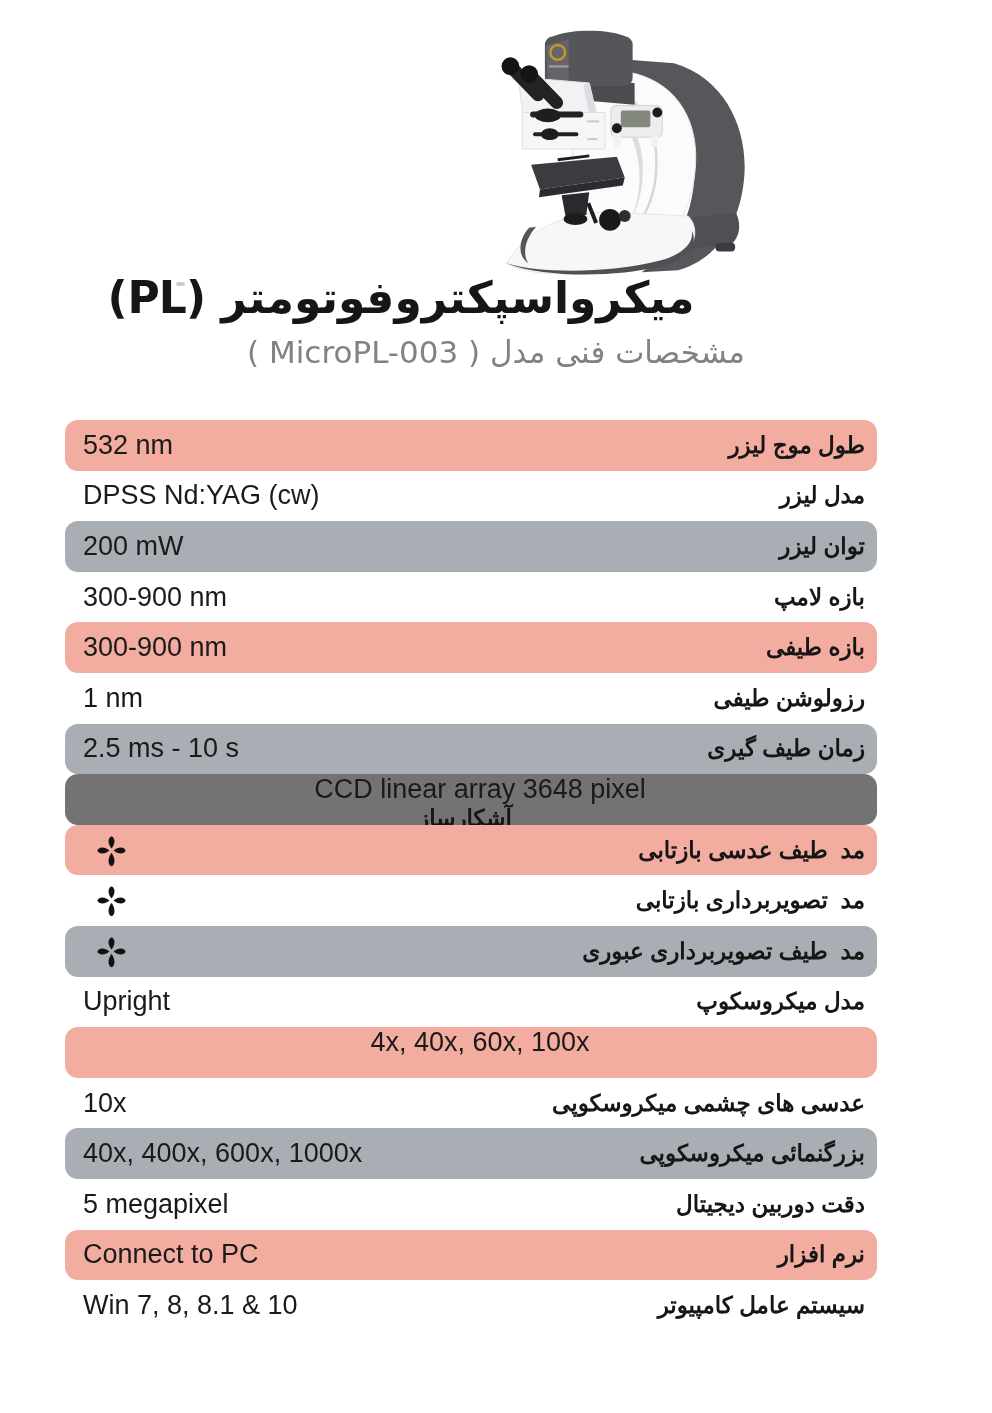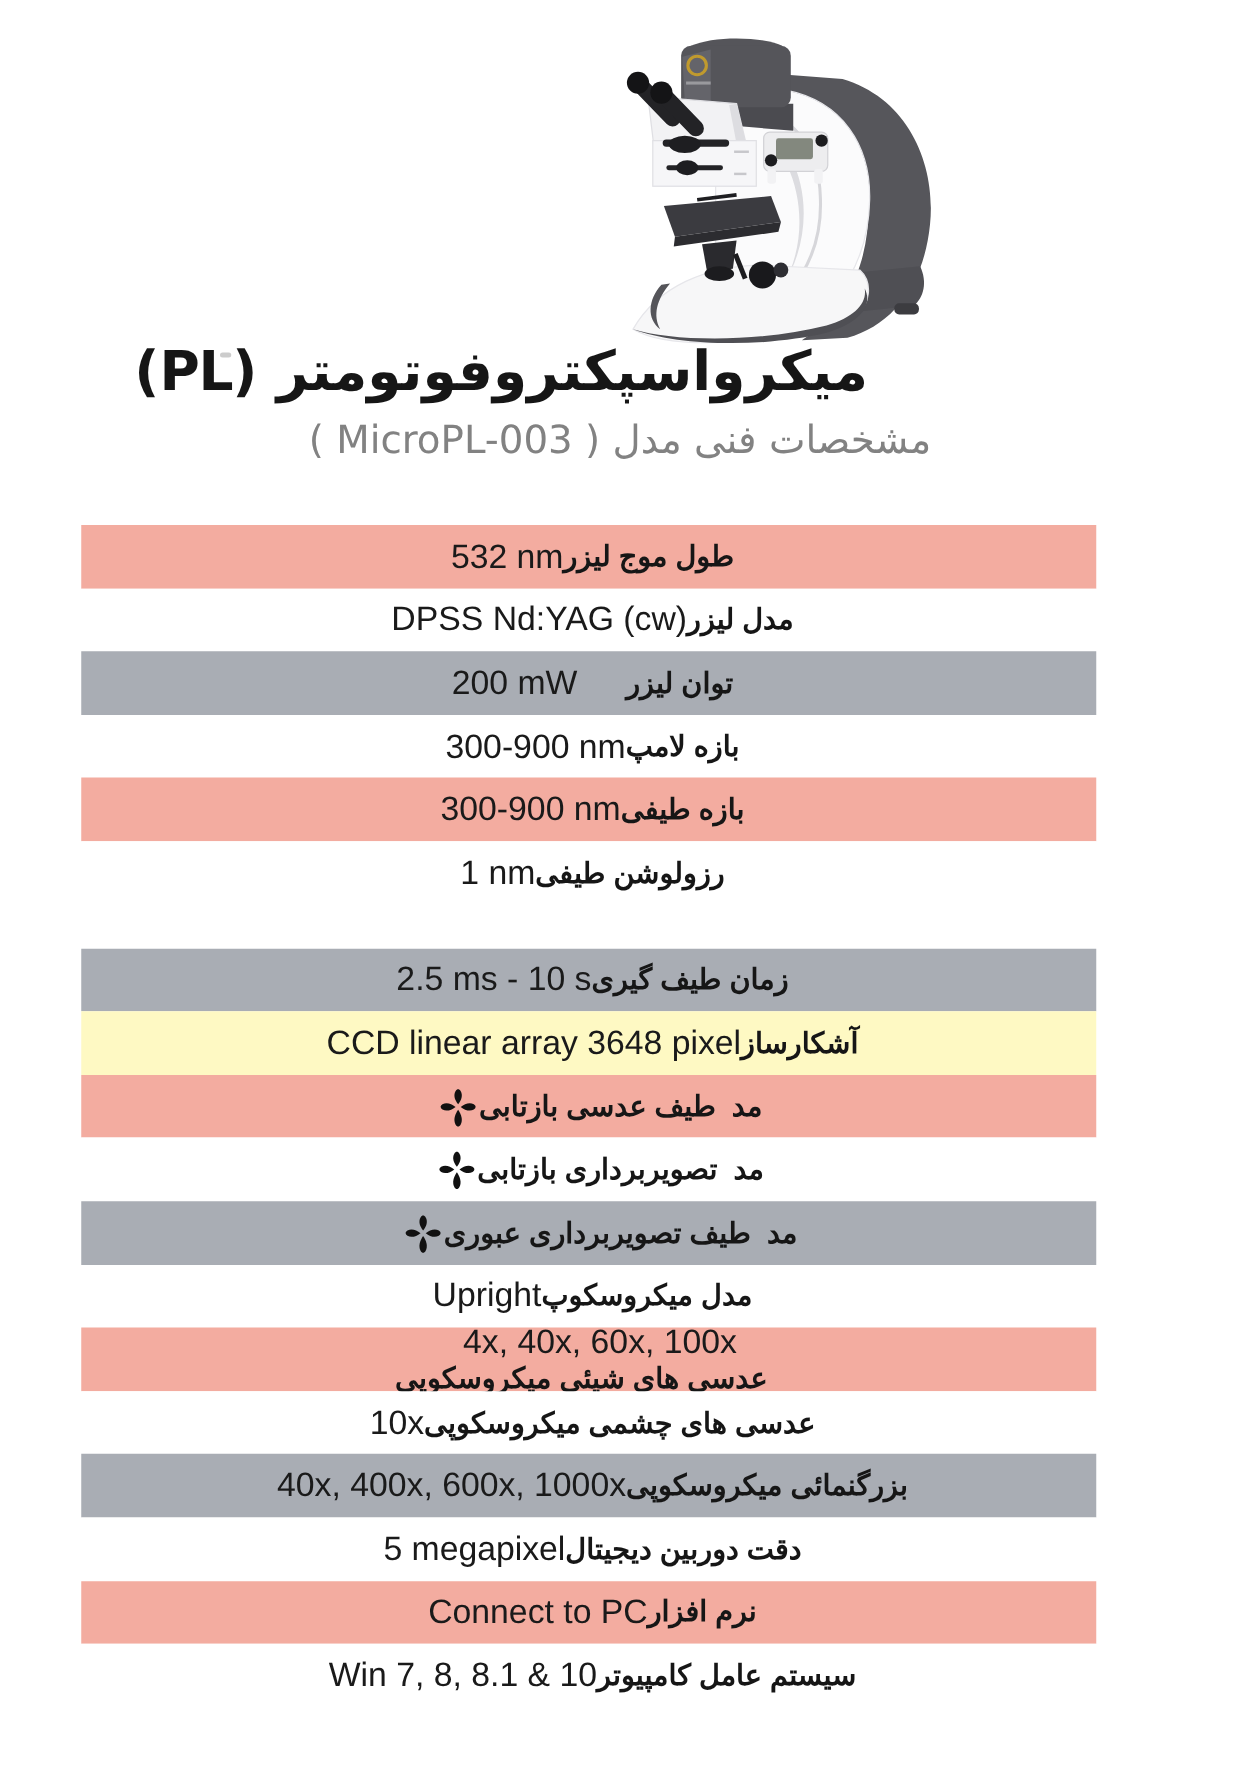--- a/index.html
+++ b/index.html
@@ -20,21 +20,21 @@
     text-align:center;direction:rtl;
     font-family:"DejaVu Sans",sans-serif;
     font-size:31px;font-weight:normal;color:#828282;
   }
   .speck{position:absolute;left:176px;top:282px;width:9px;height:4px;background:#cccccc;border-radius:2px;}
   .spec-table{
     position:absolute;left:65px;top:420px;width:812px;
     display:flex;flex-direction:column;
   }
   .spec-row{
-    height:50.6px;display:flex;align-items:center;justify-content:center;
+    height:50.6px;display:flex;align-items:center;justify-content:space-between;border-radius:13px;
   }
   .spec-value{
     padding-left:18px;font-size:27px;color:#1a1a1a;
     font-family:"Liberation Sans","DejaVu Sans",sans-serif;
     display:flex;align-items:center;direction:ltr;
   }
   .spec-label{
     padding-right:12px;font-size:23px;font-weight:bold;color:#161616;
     direction:rtl;font-family:Liberation Sans, sans-serif;
     white-space:pre;
@@ -133,26 +133,26 @@
   <div class="spec-row" style="background: rgb(243, 172, 160);">
     <div class="spec-value">300-900 nm</div>
     <div class="spec-label" dir="rtl">بازه طیفی</div>
   </div>
 
   <div class="spec-row" style="background: rgb(255, 255, 255);">
     <div class="spec-value">1 nm</div>
     <div class="spec-label" dir="rtl">رزولوشن طیفی</div>
   </div>
 
-  <div class="spec-row" style="background: rgb(169, 173, 180); margin-top: 35px;">
+  <div class="spec-row" style="background: rgb(169, 173, 180);">
     <div class="spec-value">2.5 ms - 10 s</div>
     <div class="spec-label" dir="rtl">زمان طیف گیری</div>
   </div>
 
-  <div class="spec-row" style="background: #fef9c3;">
+  <div class="spec-row" style="background: #737373; flex-direction: column;">
     <div class="spec-value">CCD linear array 3648 pixel</div>
     <div class="spec-label" dir="rtl">آشکارساز</div>
   </div>
 
   <div class="spec-row" style="background: rgb(243, 172, 160);">
     <div class="spec-value">
   <svg class="mode-icon" viewBox="-20 -20 40 40" width="33" height="33">
     <g fill="#111111">
       <path d="M0,-2.5 C-3.2,-6.5 -4.8,-11.5 -2.5,-15.2 C-1,-17.6 1,-17.6 2.5,-15.2 C4.8,-11.5 3.2,-6.5 0,-2.5 Z"></path>
       <path d="M0,-2.5 C-3.2,-6.5 -4.8,-11.5 -2.5,-15.2 C-1,-17.6 1,-17.6 2.5,-15.2 C4.8,-11.5 3.2,-6.5 0,-2.5 Z" transform="rotate(90)"></path>
@@ -192,21 +192,20 @@
     <div class="spec-label" dir="rtl">مد  طیف تصویربرداری عبوری</div>
   </div>
 
   <div class="spec-row" style="background: rgb(255, 255, 255);">
     <div class="spec-value">Upright</div>
     <div class="spec-label" dir="rtl">مدل میکروسکوپ</div>
   </div>
 
   <div class="spec-row" style="background: rgb(243, 172, 160); flex-direction: column;">
     <div class="spec-value">4x, 40x, 60x, 100x</div>
-    <div class="spec-label" dir="rtl">عدسی های شیئی میکروسکوپی</div>
   </div>
 
   <div class="spec-row" style="background: rgb(255, 255, 255);">
     <div class="spec-value">10x</div>
     <div class="spec-label" dir="rtl">عدسی های چشمی میکروسکوپی</div>
   </div>
 
   <div class="spec-row" style="background: rgb(169, 173, 180);">
     <div class="spec-value">40x, 400x, 600x, 1000x</div>
     <div class="spec-label" dir="rtl">بزرگنمائی میکروسکوپی</div>

